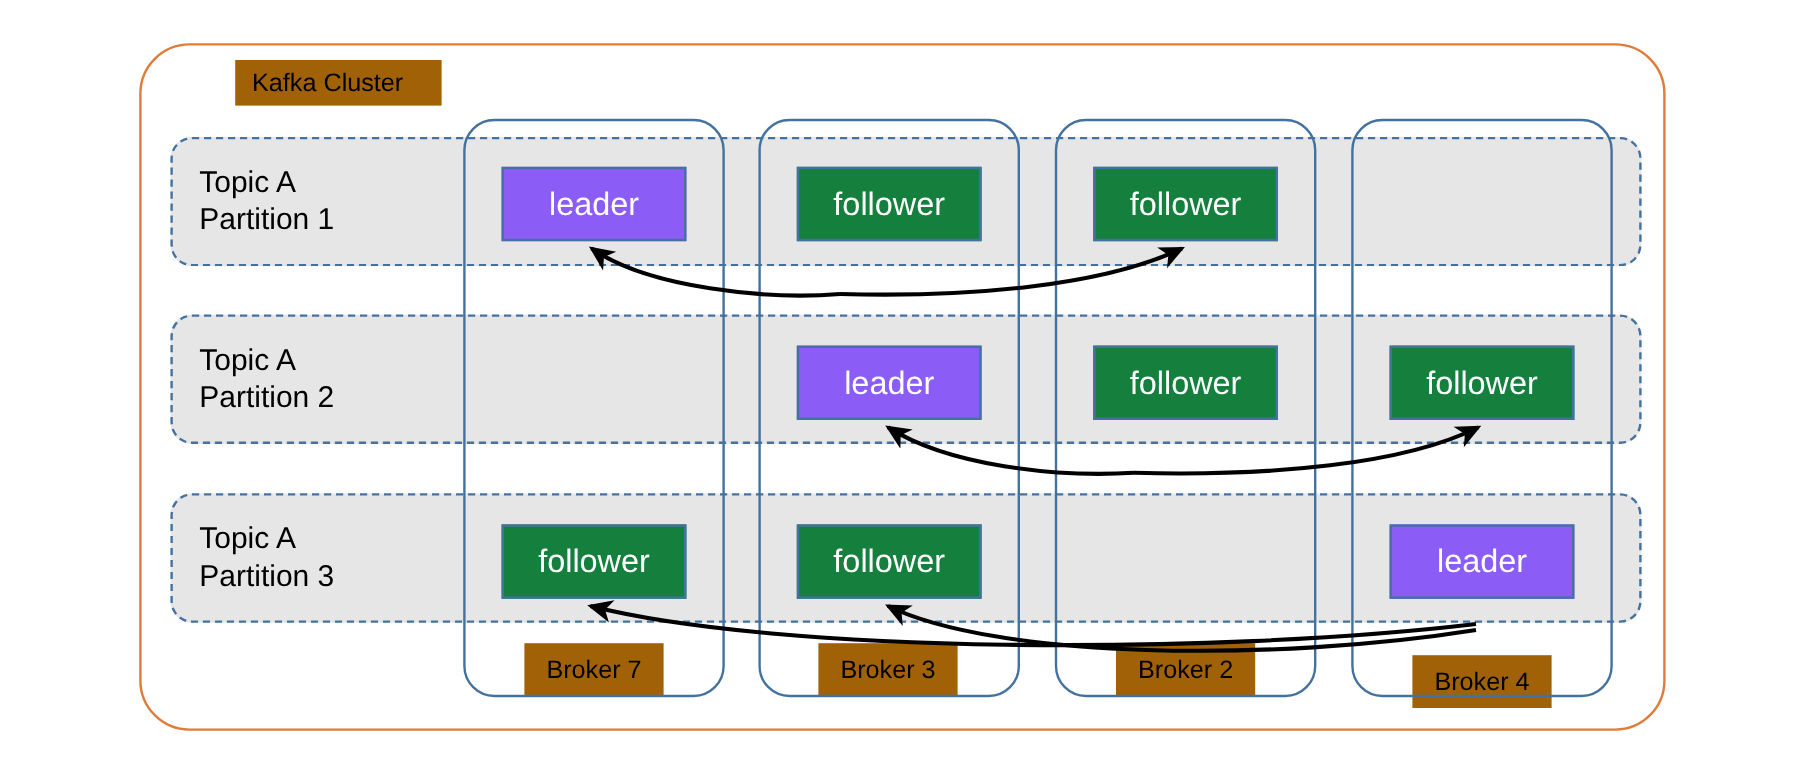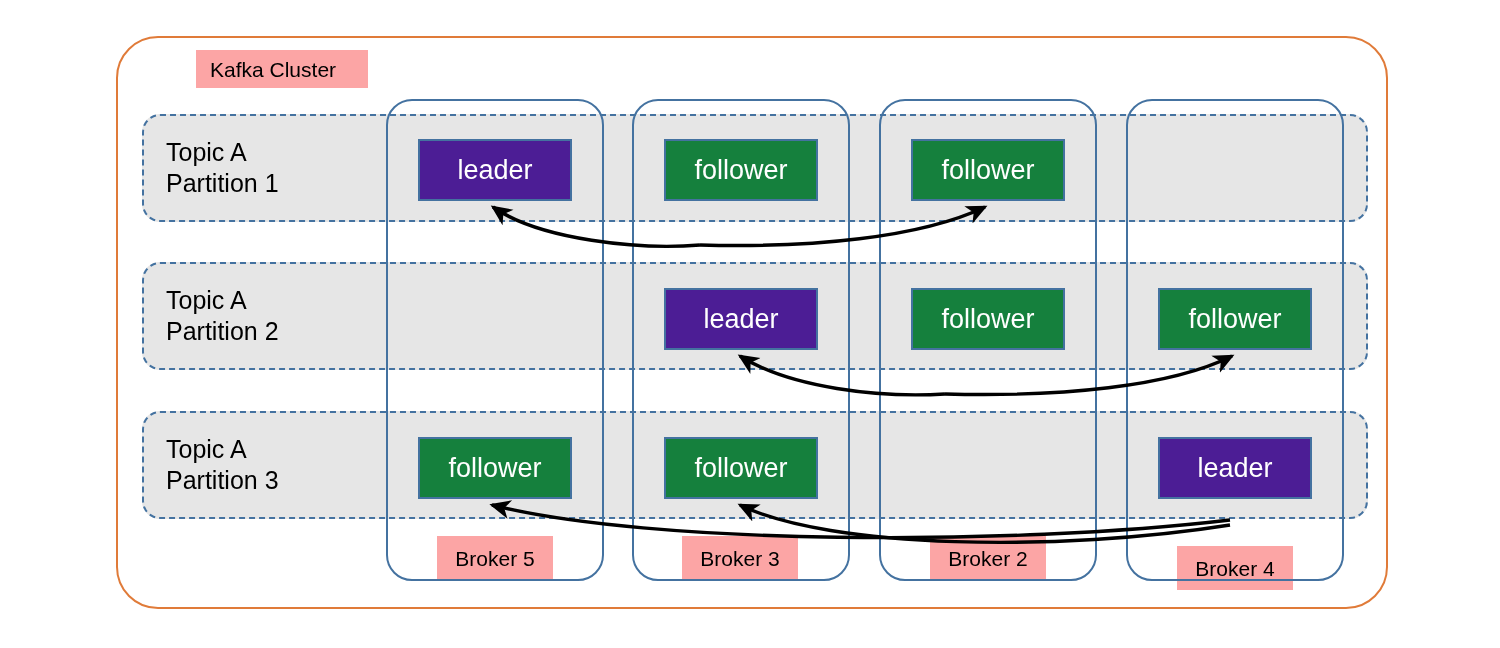--- a/index.html
+++ b/index.html
@@ -30,21 +30,21 @@
     height: 573px;
     border: 2px solid #E07B39;
     border-radius: 42px;
     box-sizing: border-box;
     background: transparent;
   }
 
   
   .orange-label {
     position: absolute;
-    background: #fca5a5;
+    background: #a16207;
     color: #000000;
     font-size: 21px;
     line-height: 1;
     display: flex;
     align-items: center;
     justify-content: center;
     box-sizing: border-box;
     white-space: nowrap;
   }
   .cluster-label {
@@ -123,21 +123,21 @@
     box-sizing: border-box;
     display: flex;
     align-items: center;
     justify-content: center;
     color: #ffffff;
     font-size: 27px;
     line-height: 1;
     z-index: 4;
     white-space: nowrap;
   }
-  .replica.leader   { background: #4c1d95; }
+  .replica.leader   { background: #8b5cf6; }
   .replica.follower { background: #15803d; }
 
   
   .col1 { left: 418px; }
   .col2 { left: 664px; }
   .col3 { left: 911px; }
   .col4 { left: 1158px; }
 
   
   .row1 { top: 139px; }
@@ -195,21 +195,21 @@
   <div class="replica follower col3 row1">follower</div>
 
   <div class="replica leader col2 row2">leader</div>
   <div class="replica follower col3 row2">follower</div>
   <div class="replica follower col4 row2">follower</div>
 
   <div class="replica follower col1 row3">follower</div>
   <div class="replica follower col2 row3">follower</div>
   <div class="replica leader col4 row3">leader</div>
 
-  <div class="orange-label broker-label b1">Broker 5</div>
+  <div class="orange-label broker-label b1">Broker 7</div>
   <div class="orange-label broker-label b2">Broker 3</div>
   <div class="orange-label broker-label b3">Broker 2</div>
   <div class="orange-label broker-label b4">Broker 4</div>
 
   <svg class="arrows" viewBox="0 0 1500 648">
     <defs>
       <marker id="ah" markerWidth="7" markerHeight="7" refX="5.4" refY="3.0" orient="auto" markerUnits="strokeWidth">
         <path d="M0,0.2 L6.2,3.0 L0,5.8 L1.7,3.0 Z" fill="#000000"></path>
       </marker>
     </defs>

